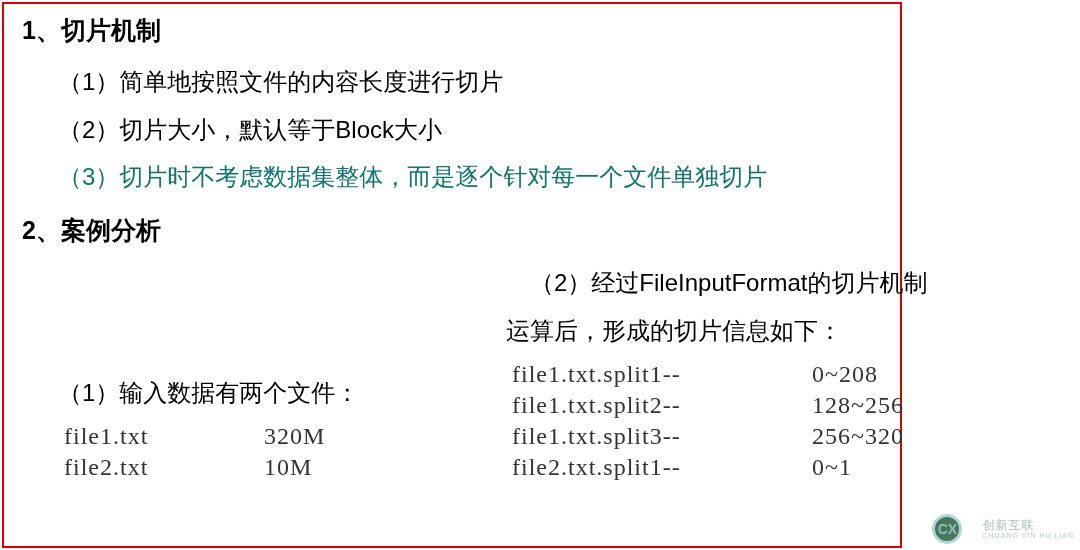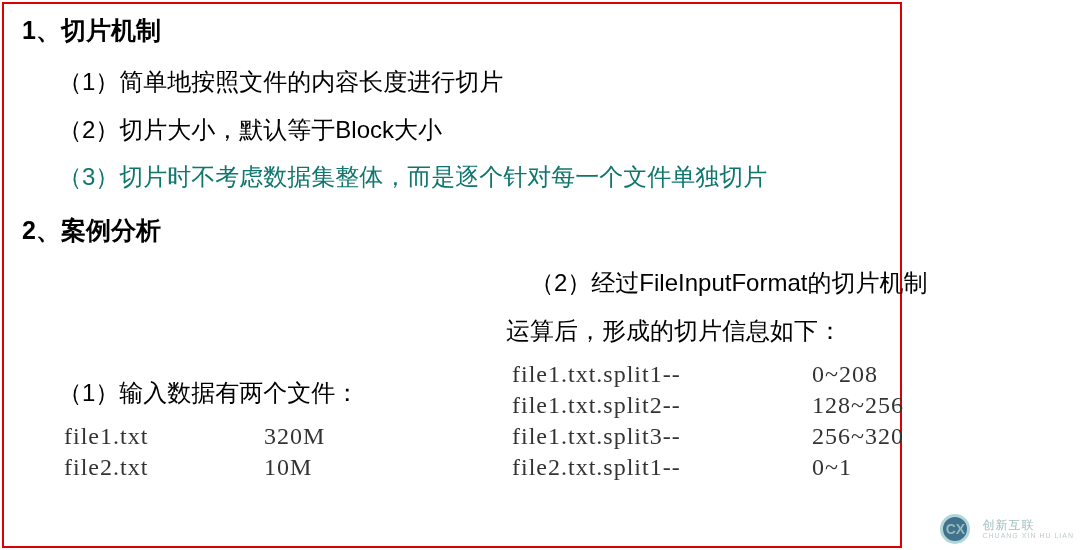--- a/index.html
+++ b/index.html
@@ -91,22 +91,22 @@
       width: 30px;
       height: 30px;
       border: 3px solid #9cc;
       border-radius: 50%;
       display: flex;
       align-items: center;
       justify-content: center;
       font-weight: bold;
       color: #7aa;
       font-size: 14px;
-      margin-right: 12px;
-      background: #0c4a6e;
+      margin-right: 20px;
+      background: #14532d;
     }
     .watermark .wm-text {
       display: flex;
       flex-direction: column;
       line-height: 1.1;
       font-size: 9px;
       letter-spacing: 1px;
     }
   </style>
 </head>

